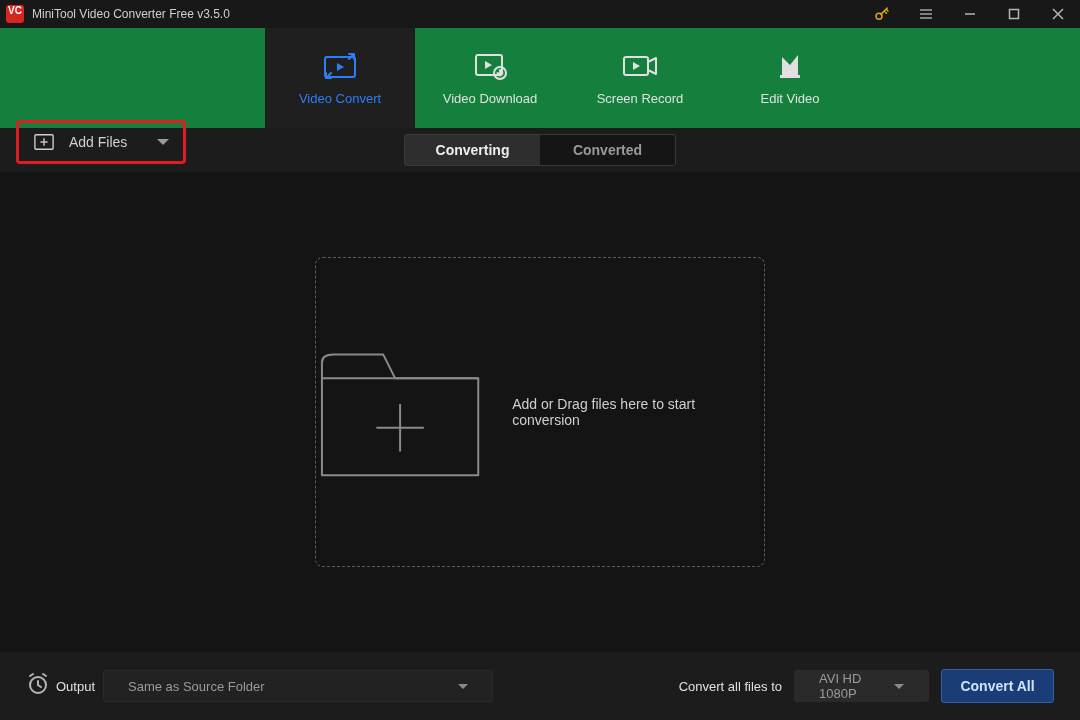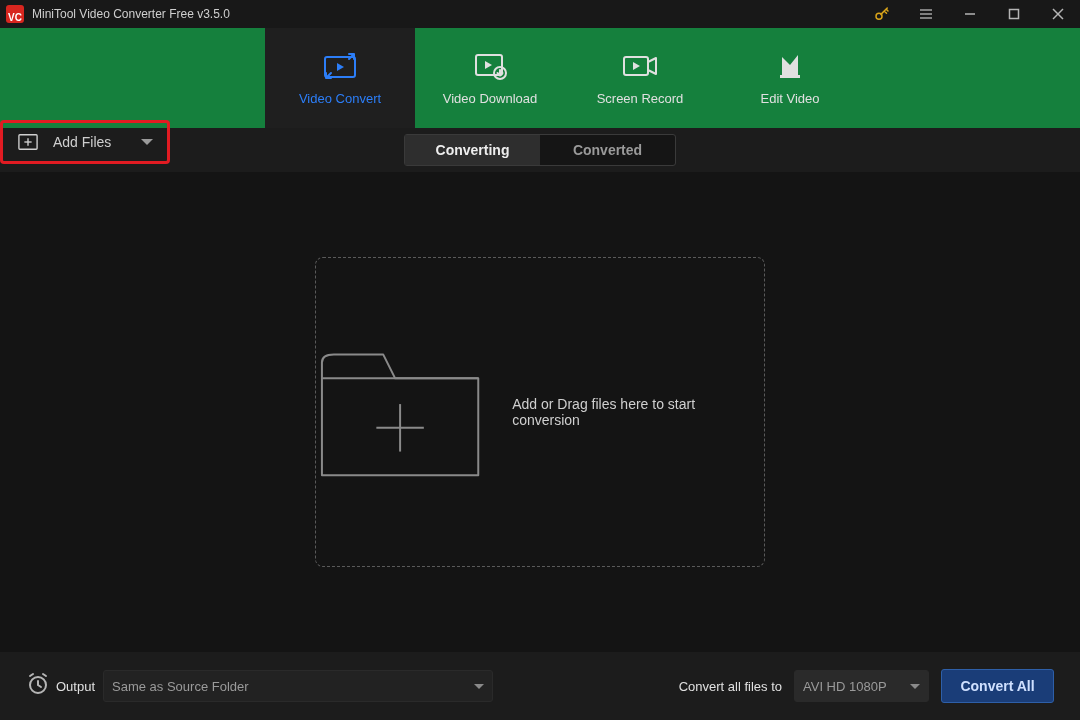--- a/index.html
+++ b/index.html
@@ -20,21 +20,21 @@
     align-items: center;
     padding-left: 6px;
     font-size: 12px;
     color: #cfcfcf;
   }
   .logo {
     width: 18px; height: 18px;
     background: #d7261f;
     border-radius: 3px;
     margin-right: 8px;
-    display:flex;align-items:flex-end;justify-content:center;
+    display:flex;align-items:flex-start;justify-content:center;
     color:#fff;font-weight:bold;font-size:10px;
   }
   .win-controls {
     margin-left: auto;
     display: flex;
     align-items: center;
   }
   .win-btn {
     width: 44px; height: 28px;
     display:flex;align-items:center;justify-content:center;
@@ -70,21 +70,21 @@
   
   .toolbar {
     height: 44px;
     background:#1c1c1c;
     display:flex;
     align-items:center;
     position:relative;
   }
   .add-files {
     position:absolute;
-    left:0; top:-8px;
+    left:16px; top:-8px;
     height:44px;
     width:170px;
     border:3px solid #e11b22;
     border-radius:4px;
     display:flex;
     align-items:center;
     gap:14px;
     padding:0 14px;
     color:#cfcfcf;
     font-size:14px;
@@ -124,21 +124,21 @@
     height:68px;
     background:#1c1c1c;
     display:flex;align-items:center;
     padding:0 26px;
     gap:0;
   }
   .clock-icon{color:#b5b5b5;}
   .out-label{color:#e0e0e0;font-size:13px;margin-left:6px;margin-right:8px;}
   .select-like{
     background:#222;border:1px solid #2a2a2a;border-radius:3px;
-    height:32px;display:flex;align-items:center;padding:0 8px;
+    height:32px;display:flex;align-items:center;padding:0 24px;
     color:#9a9a9a;font-size:13px;
   }
   .select-like .chev{margin-left:auto;width:0;height:0;border-left:5px solid transparent;border-right:5px solid transparent;border-top:5px solid #8a8a8a;}
   .output-select{width:390px;}
   .right-group{margin-left:auto;display:flex;align-items:center;gap:12px;}
   .convert-label{color:#e0e0e0;font-size:13px;}
   .format-select{width:135px;background:#2a2a2a;}
   .convert-all-btn{
     height:34px;width:113px;
     background:#1a3d78;border:1px solid #2e5fa8;border-radius:3px;

